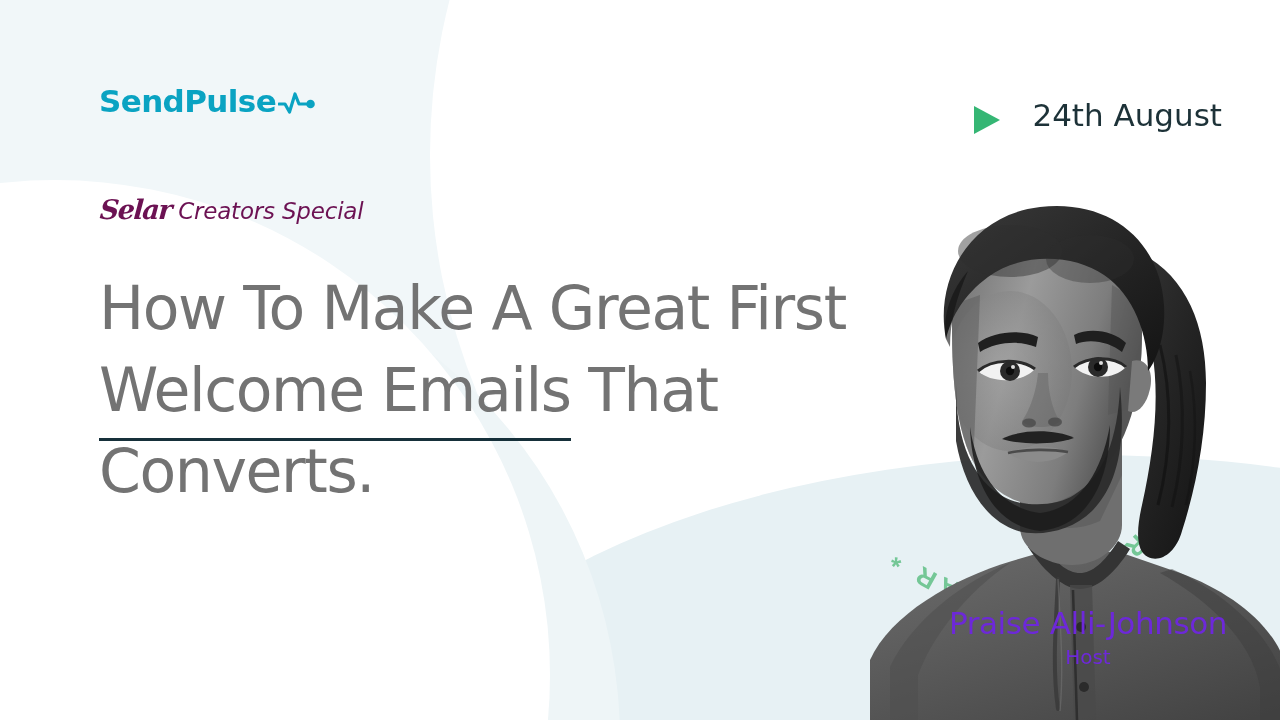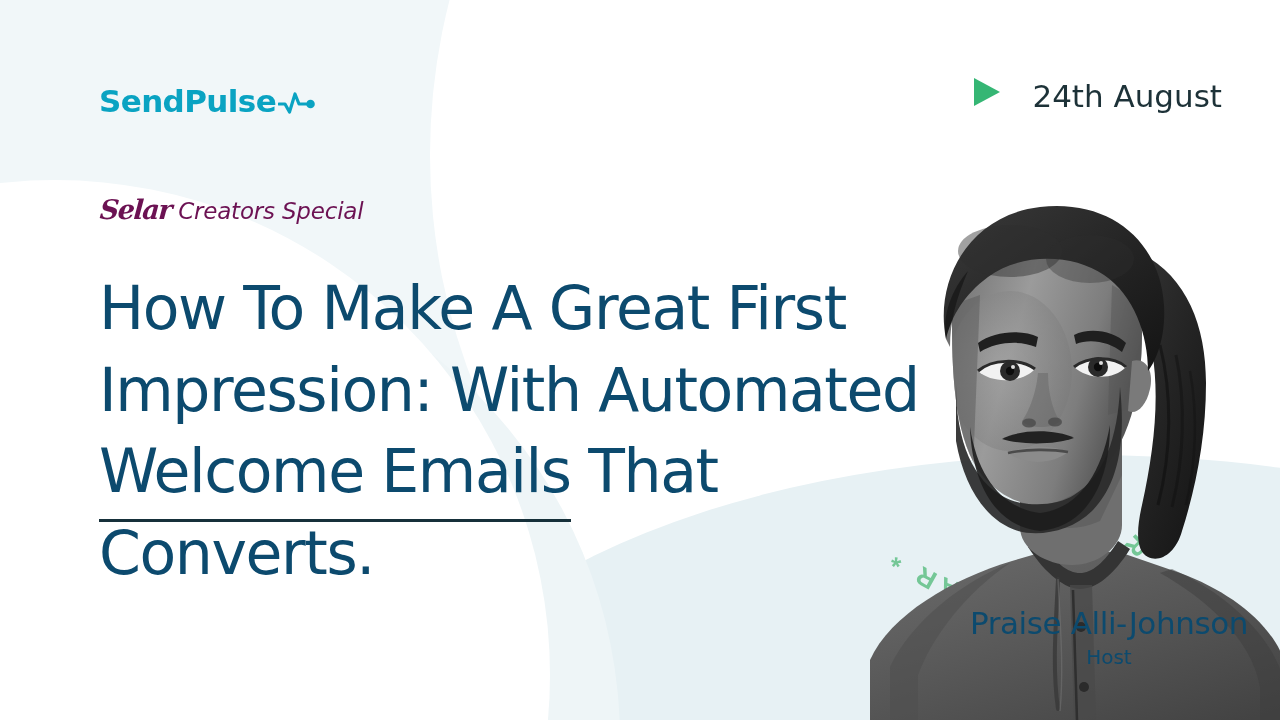--- a/index.html
+++ b/index.html
@@ -113,24 +113,24 @@
     font-weight: 700;
     color: #0aa3c2;
     letter-spacing: -0.6px;
     line-height: 1;
   }
   .logo-pulse { display: block; }
 
   .datetime {
     position: absolute;
     right: 58px;
-    top: 72px;
+    top: 100px;
     z-index: 6;
     display: flex;
-    align-items: flex-end;
+    align-items: flex-start;
     gap: 26px;
   }
   .play-icon { display: block; }
   .dt-date, .dt-time {
     font-family: "DejaVu Sans", sans-serif;
     font-size: 31px;
     font-weight: 400;
     color: #1d3238;
     white-space: nowrap;
     line-height: 1;
@@ -171,37 +171,37 @@
   .headline {
     position: absolute;
     left: 99px;
     top: 228px;
     z-index: 6;
     width: 920px;
     font-family: "DejaVu Sans", sans-serif;
     font-weight: 400;
     font-size: 60px;
     line-height: 1.36;
-    color: #0c4a6e;
+    color: #737373;
     letter-spacing: -1.4px;
   }
   .headline .line { display: block; white-space: nowrap; }
   .headline .u {
     border-bottom: 3px solid #16303a;
     padding-bottom: 13px;
   }
 
   
   .presenter {
     position: absolute;
-    right: 32px;
+    right: 53px;
     bottom: 48px;
     z-index: 7;
     text-align: right;
-    color: #0c4a6e;
+    color: #6d28d9;
   }
   .presenter-name {
     font-family: "DejaVu Sans", sans-serif;
     font-size: 31px;
     font-weight: 400;
     line-height: 1.1;
     letter-spacing: -0.4px;
     white-space: nowrap;
   }
   .presenter-role {
@@ -370,21 +370,20 @@
     <span class="dt-date">24th August</span>
   </div>
 
   <div class="eyebrow">
     <span class="eyebrow-brand">Selar</span>
     <span class="eyebrow-rest">Creators Special</span>
   </div>
 
   <h1 class="headline">
     <span class="line">How To Make A Great First</span>
-    <span class="line">Impression: With Automated</span>
     <span class="line"><span class="u">Welcome Emails</span><span> That</span></span>
     <span class="line">Converts.</span>
   </h1>
 
   <div class="presenter">
     <div class="presenter-name">Praise Alli-Johnson</div>
     <div class="presenter-role">Host</div>
   </div>
 
 </div>

